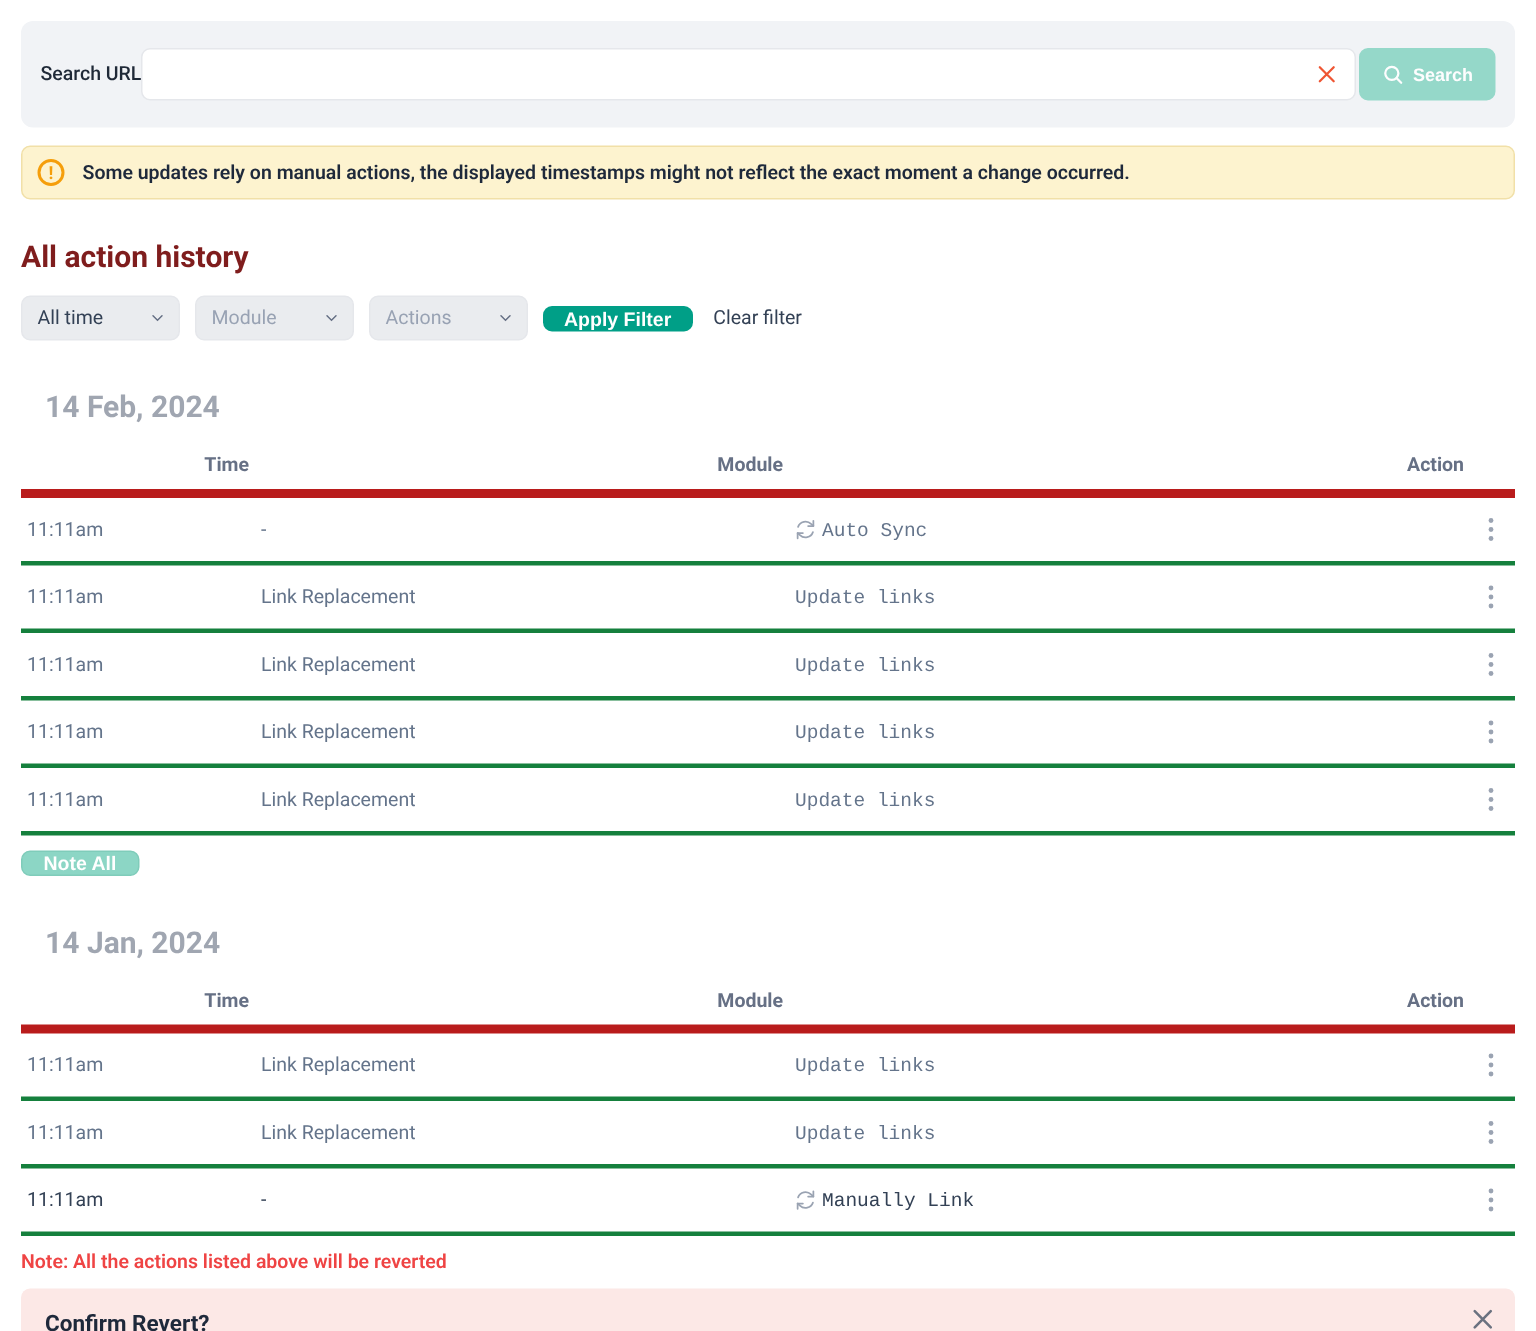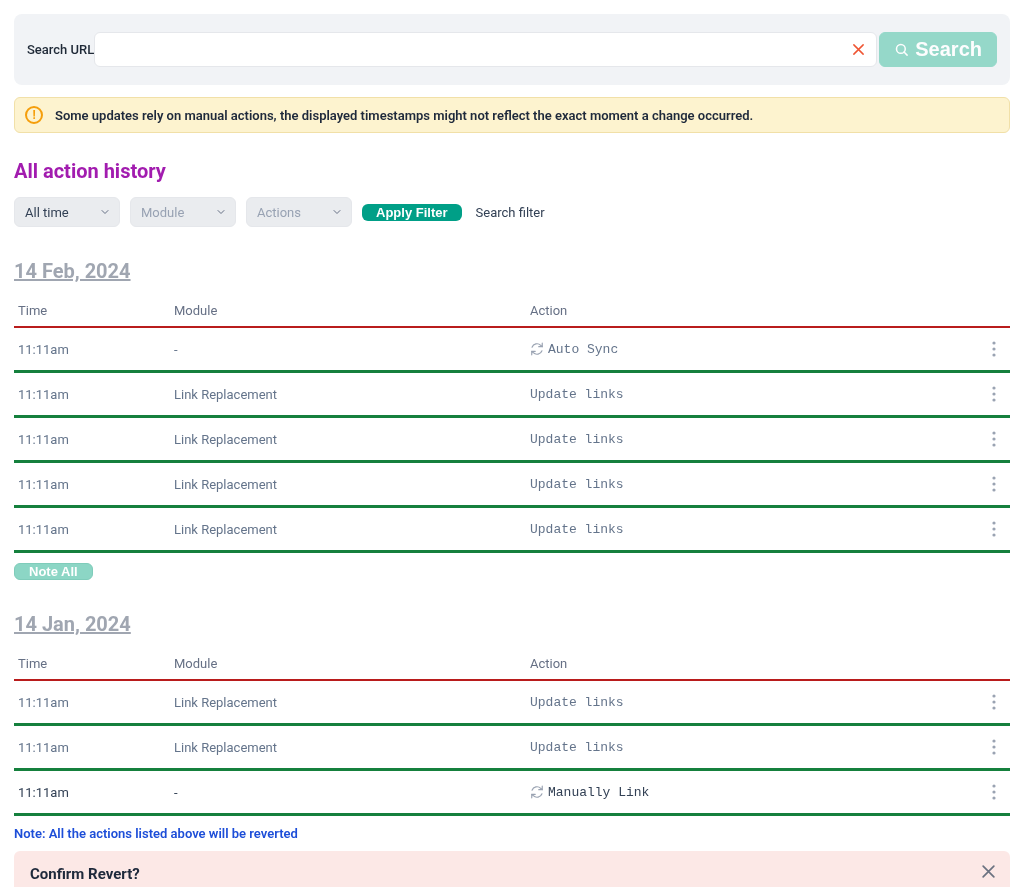--- a/index.html
+++ b/index.html
@@ -34,21 +34,21 @@
     cursor: pointer; color: #ef5533;
   }
   .search-btn {
     height: 35px;
     padding: 0 14px;
     border-radius: 6px;
     border: 1px solid #8cd6c5;
     background: #8cd6c5;
     color: #fff;
     font-weight: 600;
-    font-size: 20px;
+    font-size: 12px;
     display: flex; align-items: center; gap: 6px;
     cursor: pointer;
     opacity: .9;
   }
   
   .banner {
     margin-top: 12px;
     border: 1px solid #f1e0a8;
     background: #fdf3cf;
     border-radius: 6px;
@@ -57,21 +57,21 @@
     color: #1e293b;
   }
   .banner-icon {
     width: 18px; height: 18px; border: 2px solid #f59e0b; border-radius: 50%;
     display: flex; align-items: center; justify-content: center;
     color: #f59e0b; font-size: 12px; font-weight: 700;
     flex-shrink: 0;
   }
   .banner-text { font-size: 13px; font-weight: 600; color: #1e293b; }
   
-  .page-title { font-size: 20px; font-weight: 700; margin: 26px 0 14px 0; color: #a21caf; }
+  .page-title { font-size: 20px; font-weight: 700; margin: 26px 0 14px 0; color: #7f1d1d; }
   
   .filters { display: flex; align-items: center; gap: 10px; }
   .select {
     height: 30px;
     min-width: 106px;
     background: #eaecef;
     border: 1px solid #e5e7eb;
     border-radius: 6px;
     padding: 0 12px 0 10px;
     font-size: 13px;
@@ -90,41 +90,41 @@
     border: none;
     font-size: 13px;
     font-weight: 600;
     cursor: pointer;
     display: inline-flex; align-items: center;
   }
   .btn-teal { background: #009f87; color: #fff; }
   .btn-light-teal { background: #8cd6c5; color: #fff; border: 1px solid #7fccba; }
   .linkish { color: #334155; font-size: 13px; cursor: pointer; padding: 0 4px; }
   
-  .section-date { font-size: 20px; font-weight: 700; color: #a0a6b1; margin: 32px 0 12px 0; text-decoration: underline; }
+  .section-date { font-size: 20px; font-weight: 700; color: #a0a6b1; margin: 32px 0 12px 16px; }
   
   .tbl { width: 100%; border-collapse: collapse; }
   .tbl th, .tbl td { text-align: left; padding: 8px 4px; font-size: 13px; }
-  .tbl thead th { color: #667085; font-weight: 400; border-bottom: 2px solid #b91c1c; }
+  .tbl thead th { color: #667085; font-weight: 700; border-bottom: 6px solid #b91c1c; text-align: right; }
   .tbl tbody td { color: #64748b; border-bottom: 3px solid #15803d; }
   .tbl tbody tr.active td { color: #334155; }
   .col-time { width: 156px; }
   .col-module { width: 356px; }
   .col-action { }
   .col-menu { width: 30px; text-align: right; }
   .action-cell { display: flex; align-items: flex-start; gap: 4px; font-family: Liberation Mono, monospace; }
   .sync-icon { width: 14px; height: 14px; color: #9aa3b2; flex-shrink: 0; }
   .kebab {
     width: 20px; height: 26px; display: inline-flex; align-items: center; justify-content: center;
     cursor: pointer; color: #9aa3b2; border-radius: 4px;
   }
   .muted-row td { color: #9aa3b2; }
   .show-all-wrap { margin-top: 10px; }
   
-  .note { font-size: 13px; font-weight: 600; color: #1d4ed8; margin: 10px 0 10px 0; }
+  .note { font-size: 13px; font-weight: 600; color: #ef4444; margin: 10px 0 10px 0; }
   
   .revert-panel {
     background: #fce8e6;
     border-radius: 6px;
     padding: 14px 16px 18px 16px;
     position: relative;
     margin-bottom: 14px;
   }
   .revert-title { font-size: 15px; font-weight: 700; color: #1e293b; margin-bottom: 8px; }
   .revert-msg { font-size: 14px; color: #334155; margin-bottom: 16px; }
@@ -184,21 +184,21 @@
     </div>
     <div class="select placeholder">
       <span>Actions</span>
       <span class="chev">
         <svg width="12" height="12" viewBox="0 0 24 24" fill="none" stroke="currentColor" stroke-width="2" stroke-linecap="round">
             <path d="M6 9l6 6 6-6"></path>
           </svg>
       </span>
     </div>
     <button class="btn btn-teal">Apply Filter</button>
-    <span class="linkish">Search filter</span>
+    <span class="linkish">Clear filter</span>
   </div>
 
   <div class="section-date">14 Feb, 2024</div>
 
   <table class="tbl">
     <thead>
       <tr>
         <th class="col-time">Time</th>
         <th class="col-module">Module</th>
         <th class="col-action">Action</th>

